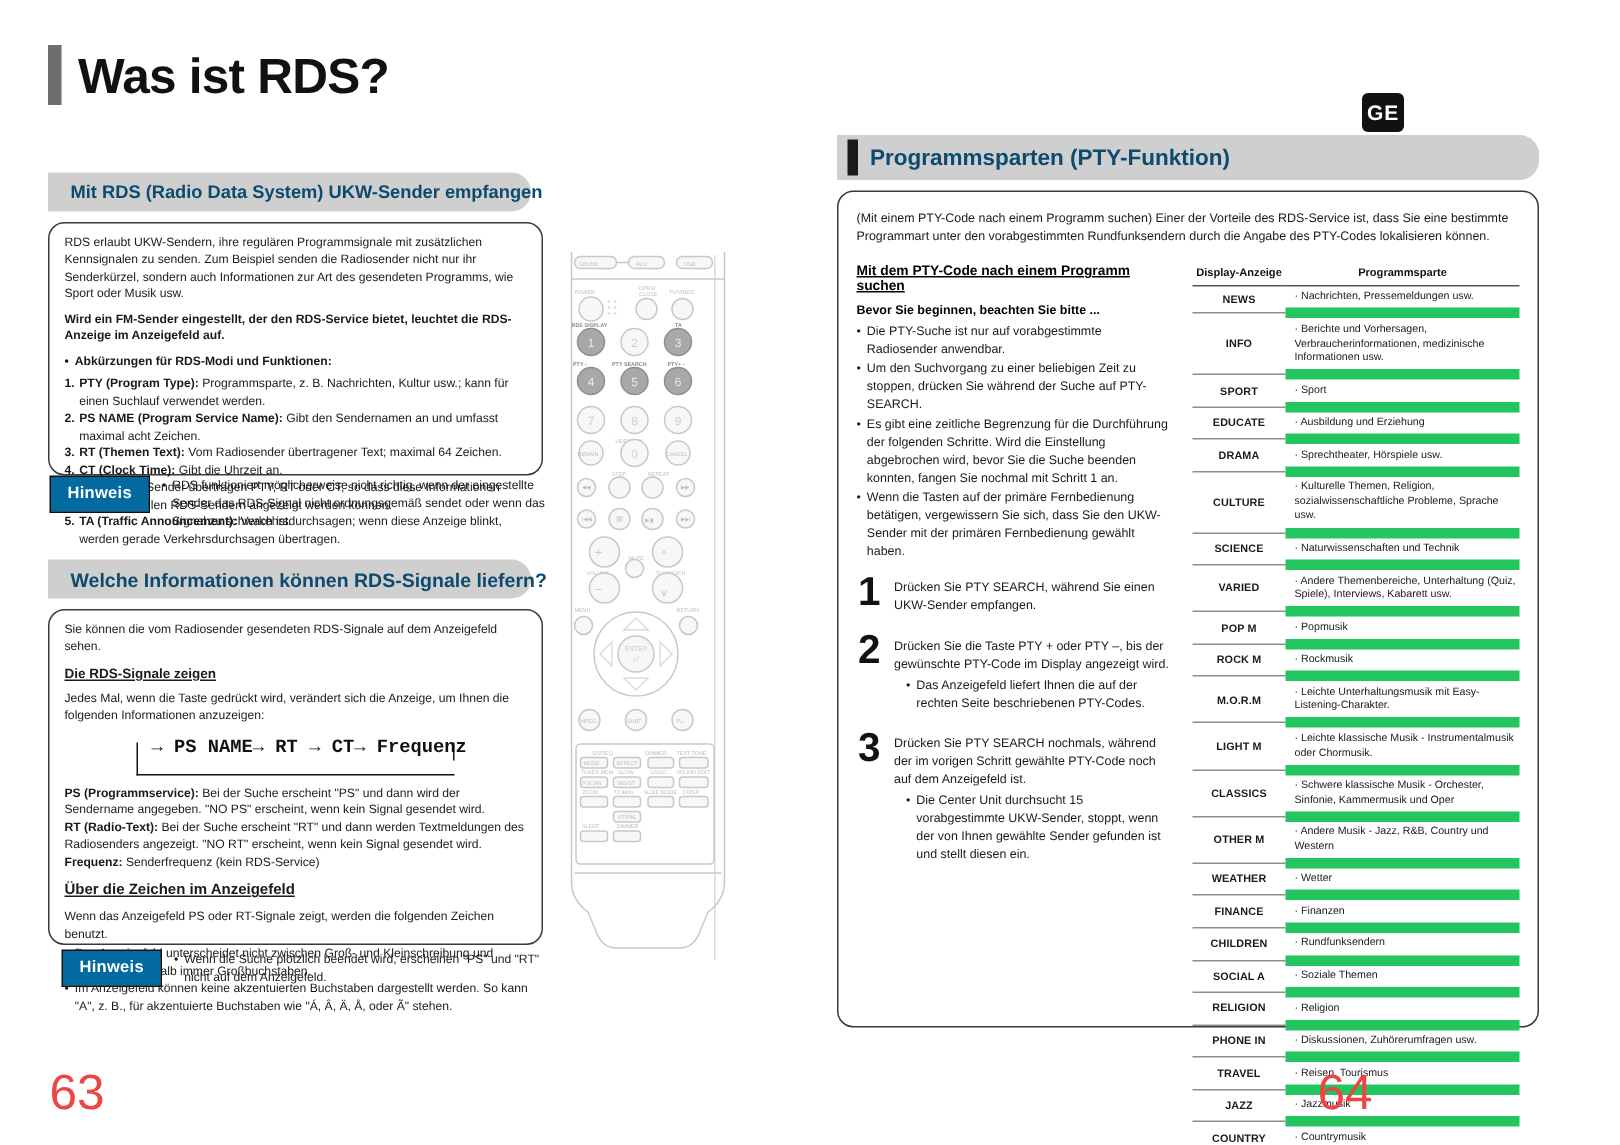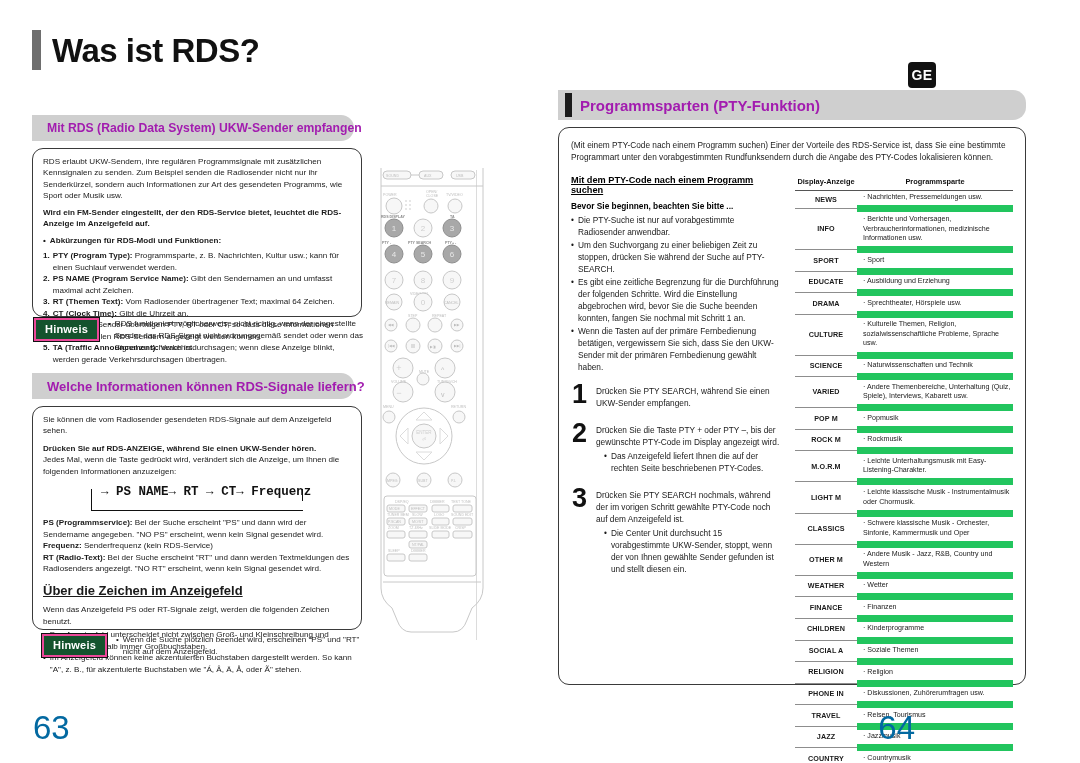--- a/index.html
+++ b/index.html
@@ -57,21 +57,21 @@
   
   .pill {
     position: absolute;
     height: 26px;
     background: #cfcfcf;
     border-radius: 0 13px 13px 0;
     display: flex; align-items: center;
   }
   .pill .pill-bar { width: 6px; height: 22px; background: #1a1a1a; margin-left: 7px; }
   .pill .pill-text {
-    font-size: 13.5px; font-weight: bold; color: #a21caf;
+    font-size: 13.5px; font-weight: bold; color: #0c4a6e;
     margin-left: 8px; white-space: nowrap;
   }
 
   
   .rbox {
     position: absolute;
     border: 1px solid #3a3a3a;
     border-radius: 11px;
     background: #fff;
   }
@@ -83,24 +83,24 @@
   .li { display: flex; gap: 4px; }
   .li .bullet { flex: 0 0 auto; }
   .li .bodytx { flex: 1 1 auto; }
   .numli { display: flex; gap: 3px; }
   .numli .num { flex: 0 0 auto; font-weight: bold; }
 
   
   .note { position: absolute; display: flex; align-items: flex-start; gap: 9px; }
   .note-badge {
     flex: 0 0 auto;
-    background: #14532d; color: #fff;
+    background: #0369a1; color: #fff;
     font-size: 11px; font-weight: bold;
     padding: 3px 9px 4px 9px;
-    border: 2px solid #ec4899;
+    border: 2px solid #0369a1;
     outline: 1px solid #111;
     letter-spacing: 0.2px;
   }
   .note-body { font-size: 8.1px; line-height: 1.5; color: #1a1a1a; }
 
   
   .flow {
     position: relative;
     margin: 6px 0 4px 0;
     height: 30px;
@@ -149,21 +149,21 @@
     font-weight: bold; text-align: center; font-size: 7.2px;
     border-bottom: 1px solid #8d8d8d;
     letter-spacing: 0.1px;
   }
   .pty-table td.desc { padding-left: 6px; }
   .pty-table td.desc::before { content: "\00B7  "; }
 
   
   .pageno {
     position: absolute; bottom: 16px;
-    font-size: 33px; font-weight: normal; color: #0369a1; margin-top: 32px;
+    font-size: 33px; font-weight: normal; color: #ef4444; margin-top: 32px;
   }
   .pageno.left { left: 33px; }
   .pageno.right { right: 33px; }
 
   
   .remote-wrap { position: absolute; left: 375px; top: 168px; width: 180px; height: 500px; }
   .remote-sep { position: absolute; left: 476px; top: 170px; width: 1px; height: 470px; background: #dcdcdc;}
 </style>
 </head>
 <body>
@@ -229,41 +229,41 @@
     </div>
   </div>
 
   <div class="pill" style="left:32px; top:373px; width:322px;">
     <div class="pill-bar"></div>
     <div class="pill-text" style="font-size:13px;">Welche Informationen können RDS-Signale liefern?</div>
   </div>
 
   <div class="rbox" style="left:32px; top:406px; width:330px; height:224px; padding:7px 9px 6px 10px;">
     <div class="t" style="margin-bottom:6px;">Sie können die vom Radiosender gesendeten RDS-Signale auf dem Anzeigefeld sehen.</div>
-    <div class="t b">Drücken Sie auf RDS-ANZEIGE, während Sie einen UKW-Sender hören.</div>
+    <div class="t b u" style="font-size:9px; margin-bottom:4px;">Die RDS-Signale zeigen</div>
     <div class="t">Jedes Mal, wenn die Taste gedrückt wird, verändert sich die Anzeige, um Ihnen die folgenden Informationen anzuzeigen:</div>
 
     <div class="flow">
       <div class="flow-loop"></div>
       <div class="flow-loop2"></div>
       <div class="flow-inner">
         <span>→</span> <span>PS NAME</span><span>→</span>
         <span>RT</span> <span>→</span>
         <span>CT</span><span>→</span>
         <span>Frequenz</span>
       </div>
     </div>
 
     <div id="s2-defs" style="margin-top:3px;">
         <div class="t"><b>PS (Programmservice):</b> Bei der Suche erscheint "PS" und dann wird der Sendername angegeben. "NO PS" erscheint, wenn kein Signal gesendet wird.</div>
+        <div class="t"><b>RT (Radio-Text):</b> Bei der Suche erscheint "RT" und dann werden Textmeldungen des Radiosenders angezeigt. "NO RT" erscheint, wenn kein Signal gesendet wird.</div>
         <div class="t"><b>Frequenz:</b> Senderfrequenz (kein RDS-Service)</div>
-        <div class="t"><b>RT (Radio-Text):</b> Bei der Suche erscheint "RT" und dann werden Textmeldungen des Radiosenders angezeigt. "NO RT" erscheint, wenn kein Signal gesendet wird.</div>
       </div>
 
-    <div class="t b u" style="font-size:13px; margin:7px 0 4px 0;">Über die Zeichen im Anzeigefeld</div>
+    <div class="t b u" style="font-size:10px; margin:7px 0 4px 0;">Über die Zeichen im Anzeigefeld</div>
     <div class="t" style="margin-bottom:2px;">Wenn das Anzeigefeld PS oder RT-Signale zeigt, werden die folgenden Zeichen benutzt.</div>
     <div id="s2-bullets">
         <div class="t li">
           <span class="bullet">•</span>
           <span class="bodytx">Das Anzeigefeld unterscheidet nicht zwischen Groß- und Kleinschreibung und verwendet deshalb immer Großbuchstaben.</span>
         </div>
         <div class="t li">
           <span class="bullet">•</span>
           <span class="bodytx">Im Anzeigefeld können keine akzentuierten Buchstaben dargestellt werden. So kann "A", z. B., für akzentuierte Buchstaben wie "Á, Â, Ä, Å, oder Ã" stehen.</span>
         </div>
@@ -577,21 +577,21 @@
               <tr>
                 <td class="code">WEATHER</td>
                 <td class="desc">Wetter</td>
               </tr>
               <tr>
                 <td class="code">FINANCE</td>
                 <td class="desc">Finanzen</td>
               </tr>
               <tr>
                 <td class="code">CHILDREN</td>
-                <td class="desc">Kinderprogramme</td>
+                <td class="desc">Rundfunksendern</td>
               </tr>
               <tr>
                 <td class="code">SOCIAL A</td>
                 <td class="desc">Soziale Themen</td>
               </tr>
               <tr>
                 <td class="code">RELIGION</td>
                 <td class="desc">Religion</td>
               </tr>
               <tr>

